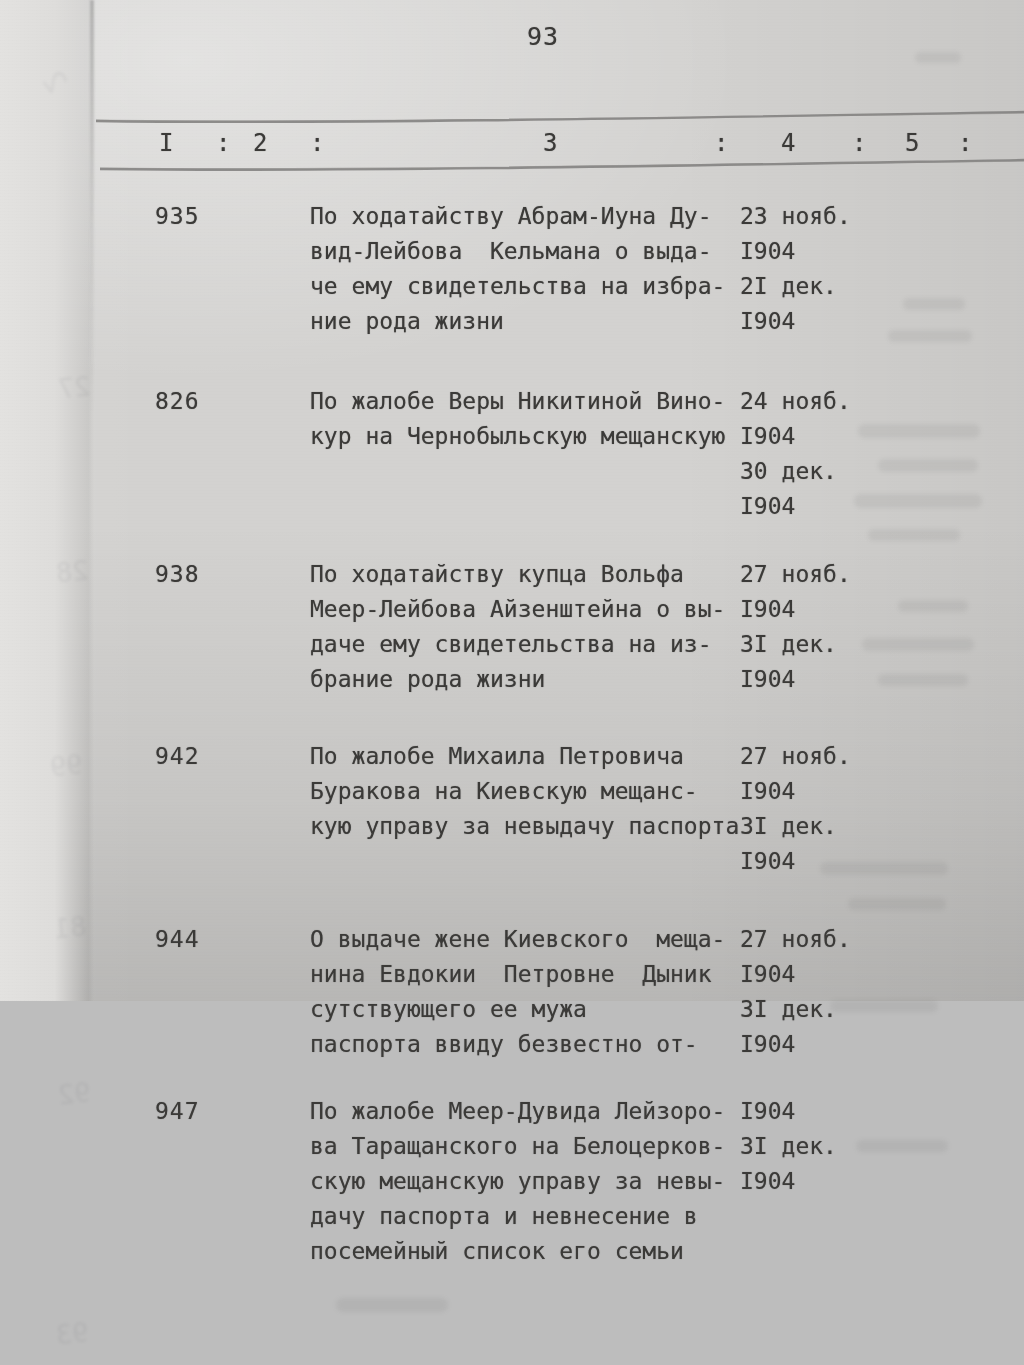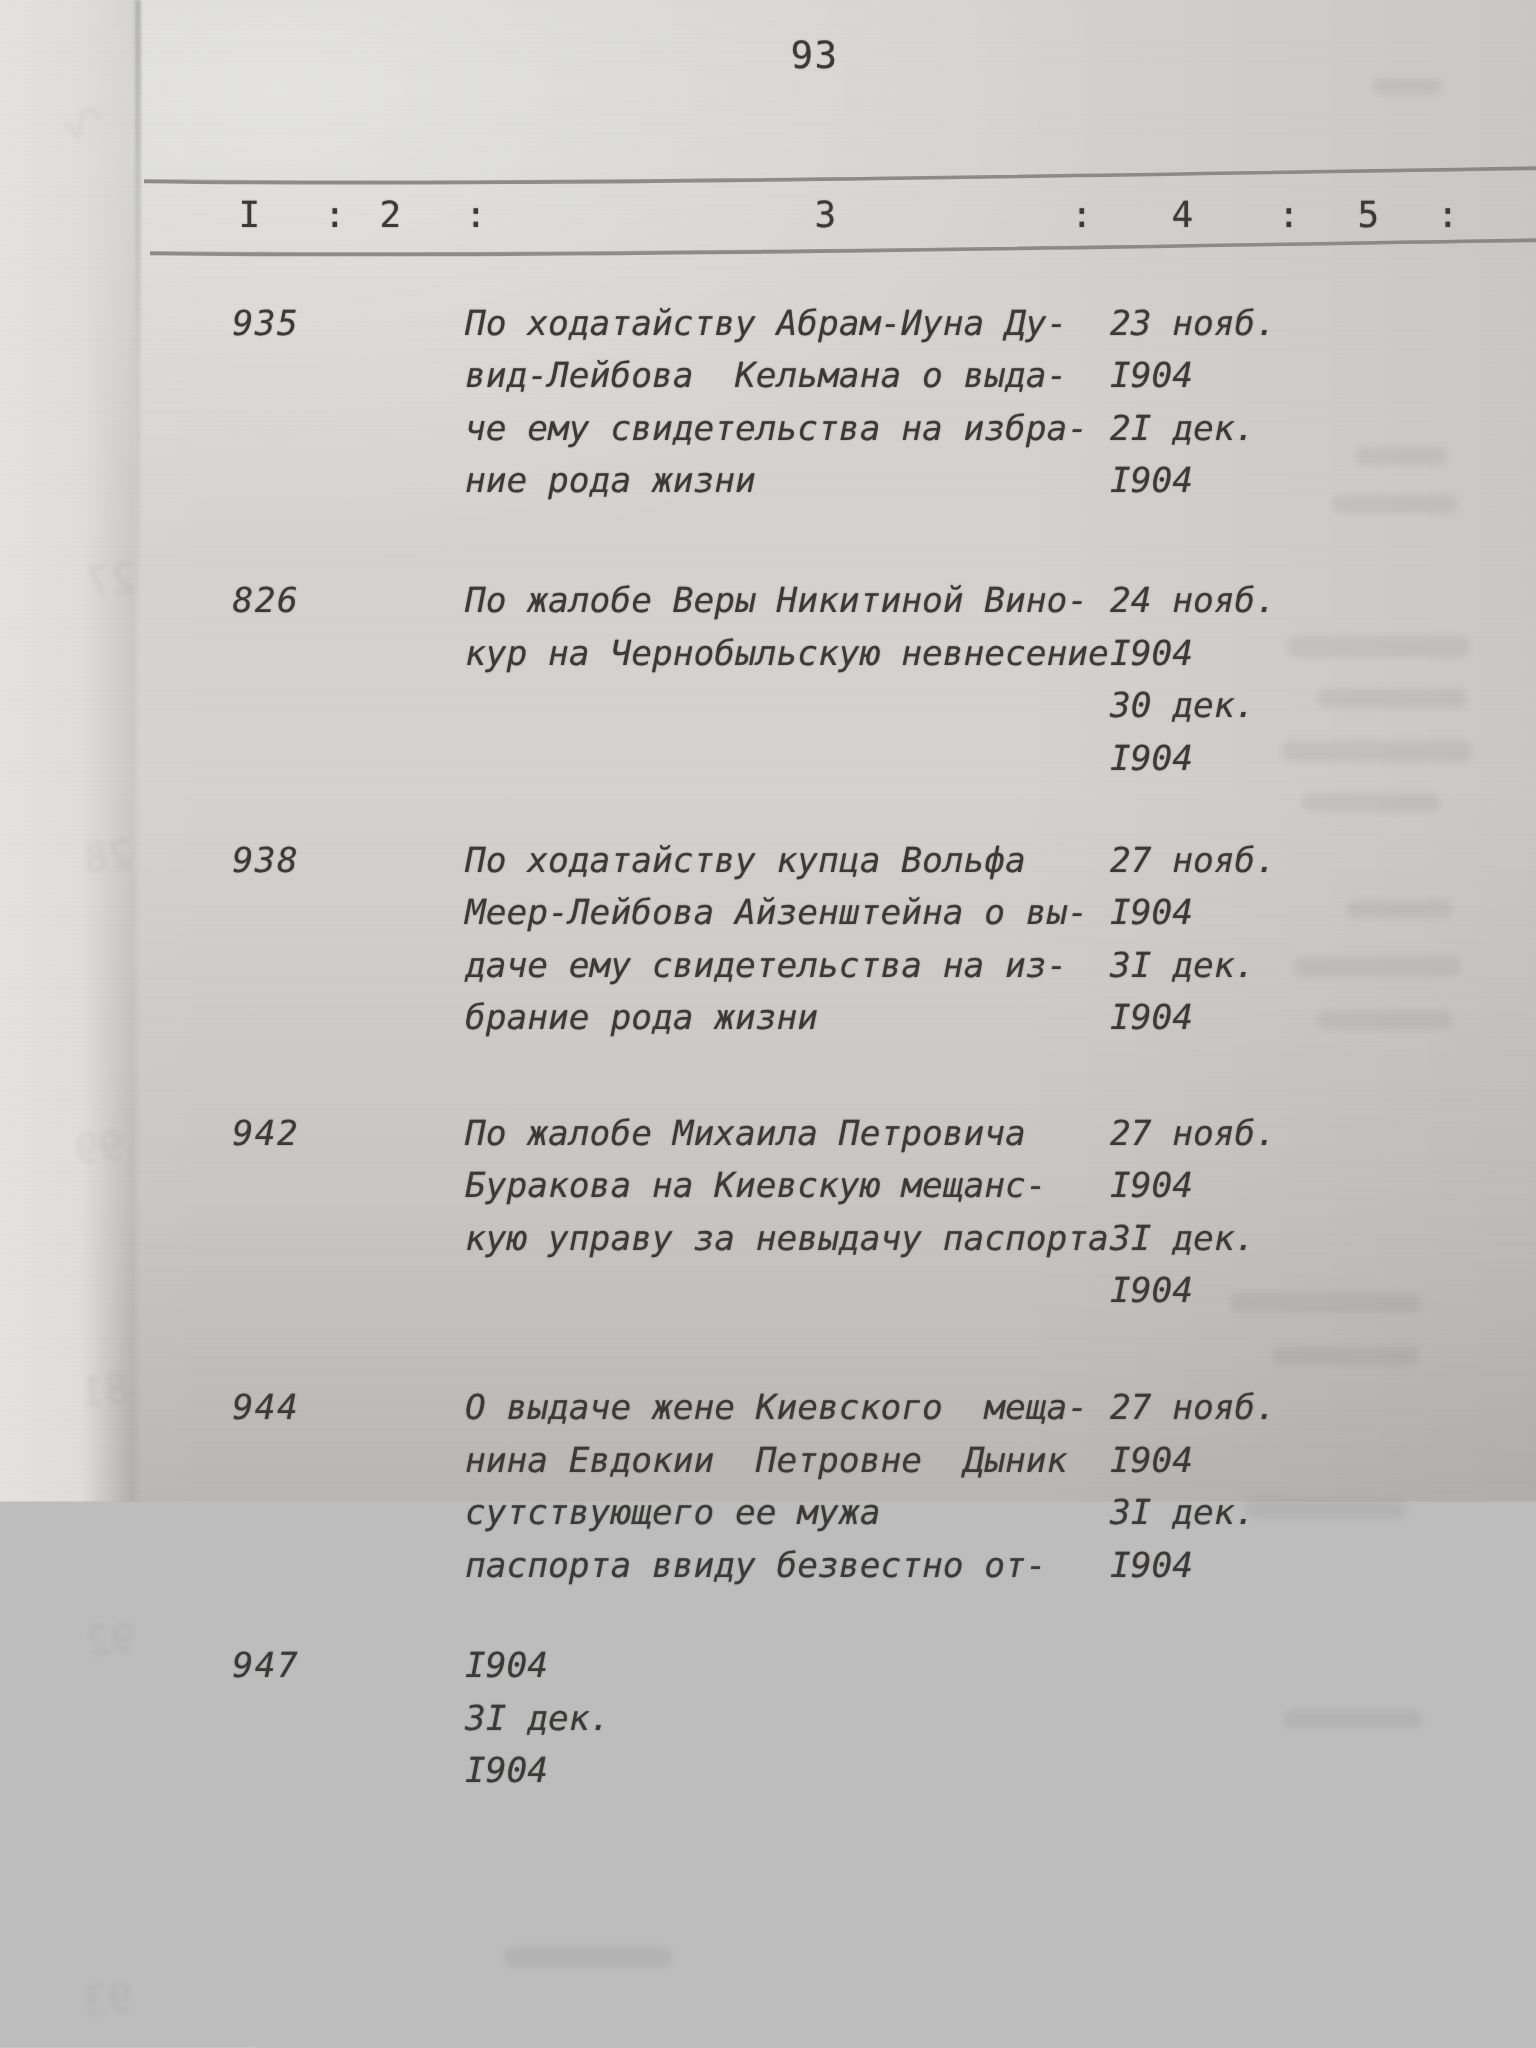--- a/index.html
+++ b/index.html
@@ -45,21 +45,21 @@
   }
   .rules{position:absolute;left:0;top:100px;width:1024px;height:80px;pointer-events:none;}
   .colhead{position:absolute;left:0;top:129px;height:32px;width:1024px;}
   .colhead span{position:absolute;top:0;font-size:24px;}
   .c1{left:159px;} .s1{left:216px;}
   .c2{left:253px;} .s2{left:310px;}
   .c3{left:543px;} .s3{left:714px;}
   .c4{left:781px;} .s4{left:852px;}
   .c5{left:905px;} .s5{left:958px;}
   
-  #entries{position:absolute;left:0;top:199px;width:1024px;font-style:italic;}
+  #entries{position:absolute;left:0;top:199px;width:1024px;}
   .entry{
     display:grid;
     grid-template-columns:155px 430px 260px;
     padding-left:155px;
   }
   .entry:nth-child(1){margin-bottom:45px;}
   .entry:nth-child(2){margin-bottom:33px;}
   .entry:nth-child(3){margin-bottom:42px;}
   .entry:nth-child(4){margin-bottom:43px;}
   .entry:nth-child(5){margin-bottom:32px;}
@@ -124,21 +124,21 @@
 
   <div id="entries">
   <div class="entry">
     <div class="num type"><div class="text-line">935</div></div>
     <div class="desc type"><div class="text-line">По ходатайству Абрам-Иуна Ду-</div><div class="text-line">вид-Лейбова  Кельмана о выда-</div><div class="text-line">че ему свидетельства на избра-</div><div class="text-line">ние рода жизни</div></div>
     <div class="dates type"><div class="text-line">23 нояб.</div><div class="text-line">I904</div><div class="text-line">2I дек.</div><div class="text-line">I904</div></div>
   </div>
 
   <div class="entry">
     <div class="num type"><div class="text-line">826</div></div>
-    <div class="desc type"><div class="text-line">По жалобе Веры Никитиной Вино-</div><div class="text-line">кур на Чернобыльскую невнесение</div></div>
+    <div class="desc type"><div class="text-line">По жалобе Веры Никитиной Вино-</div><div class="text-line">кур на Чернобыльскую мещанскую</div></div>
     <div class="dates type"><div class="text-line">24 нояб.</div><div class="text-line">I904</div><div class="text-line">30 дек.</div><div class="text-line">I904</div></div>
   </div>
 
   <div class="entry">
     <div class="num type"><div class="text-line">938</div></div>
     <div class="desc type"><div class="text-line">По ходатайству купца Вольфа</div><div class="text-line">Меер-Лейбова Айзенштейна о вы-</div><div class="text-line">даче ему свидетельства на из-</div><div class="text-line">брание рода жизни</div></div>
     <div class="dates type"><div class="text-line">27 нояб.</div><div class="text-line">I904</div><div class="text-line">3I дек.</div><div class="text-line">I904</div></div>
   </div>
 
   <div class="entry">
@@ -148,20 +148,21 @@
   </div>
 
   <div class="entry">
     <div class="num type"><div class="text-line">944</div></div>
     <div class="desc type"><div class="text-line">О выдаче жене Киевского  меща-</div><div class="text-line">нина Евдокии  Петровне  Дыник</div><div class="text-line">сутствующего ее мужа</div><div class="text-line">паспорта ввиду безвестно от-</div></div>
     <div class="dates type"><div class="text-line">27 нояб.</div><div class="text-line">I904</div><div class="text-line">3I дек.</div><div class="text-line">I904</div></div>
   </div>
 
   <div class="entry">
     <div class="num type"><div class="text-line">947</div></div>
+    <div class="desc type"><div class="text-line">По жалобе Меер-Дувида Лейзоро-</div><div class="text-line">ва Таращанского на Белоцерков-</div><div class="text-line">скую мещанскую управу за невы-</div><div class="text-line">дачу паспорта и невнесение в</div><div class="text-line">посемейный список его семьи</div></div>
     <div class="dates type"><div class="text-line">I904</div><div class="text-line">3I дек.</div><div class="text-line">I904</div></div>
   </div>
 </div>
 
   <div class="smudge" style="left:903px;top:298px;width:62px;height:12px;"></div>
   <div class="smudge" style="left:888px;top:330px;width:84px;height:12px;"></div>
   <div class="smudge" style="left:858px;top:424px;width:122px;height:14px;"></div>
   <div class="smudge" style="left:878px;top:459px;width:100px;height:13px;"></div>
   <div class="smudge" style="left:854px;top:494px;width:128px;height:14px;"></div>
   <div class="smudge" style="left:868px;top:529px;width:92px;height:12px;"></div>

